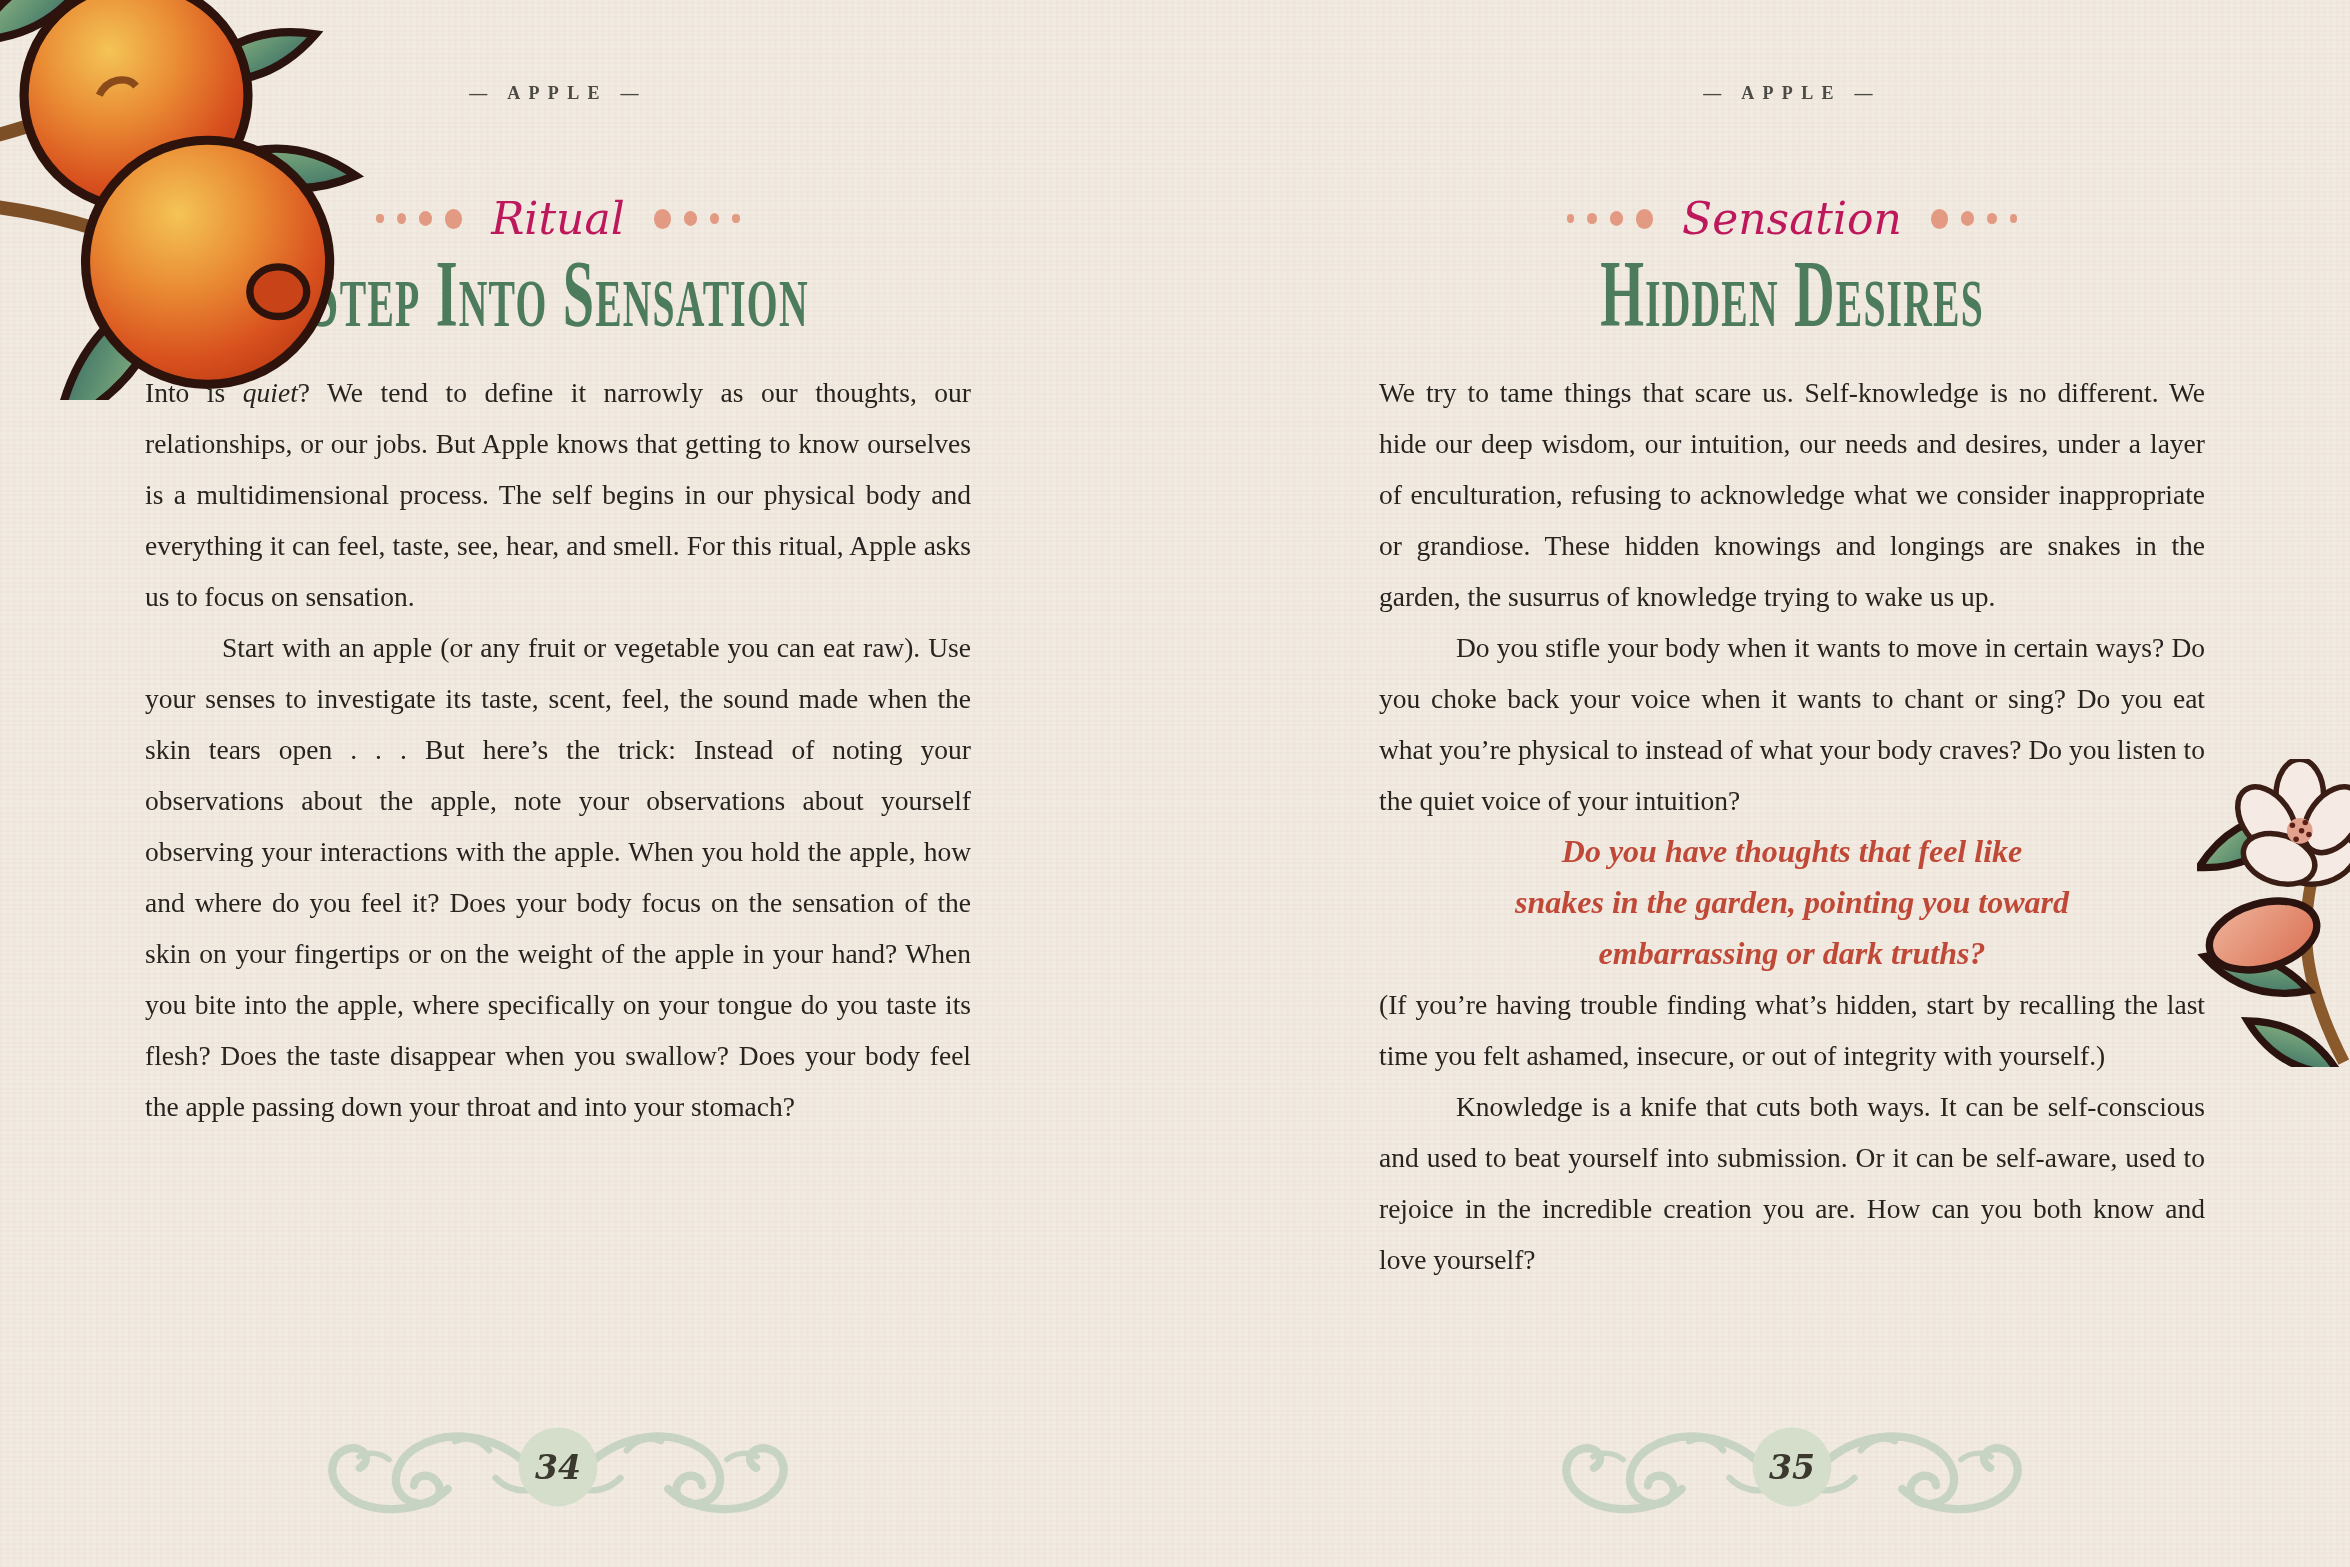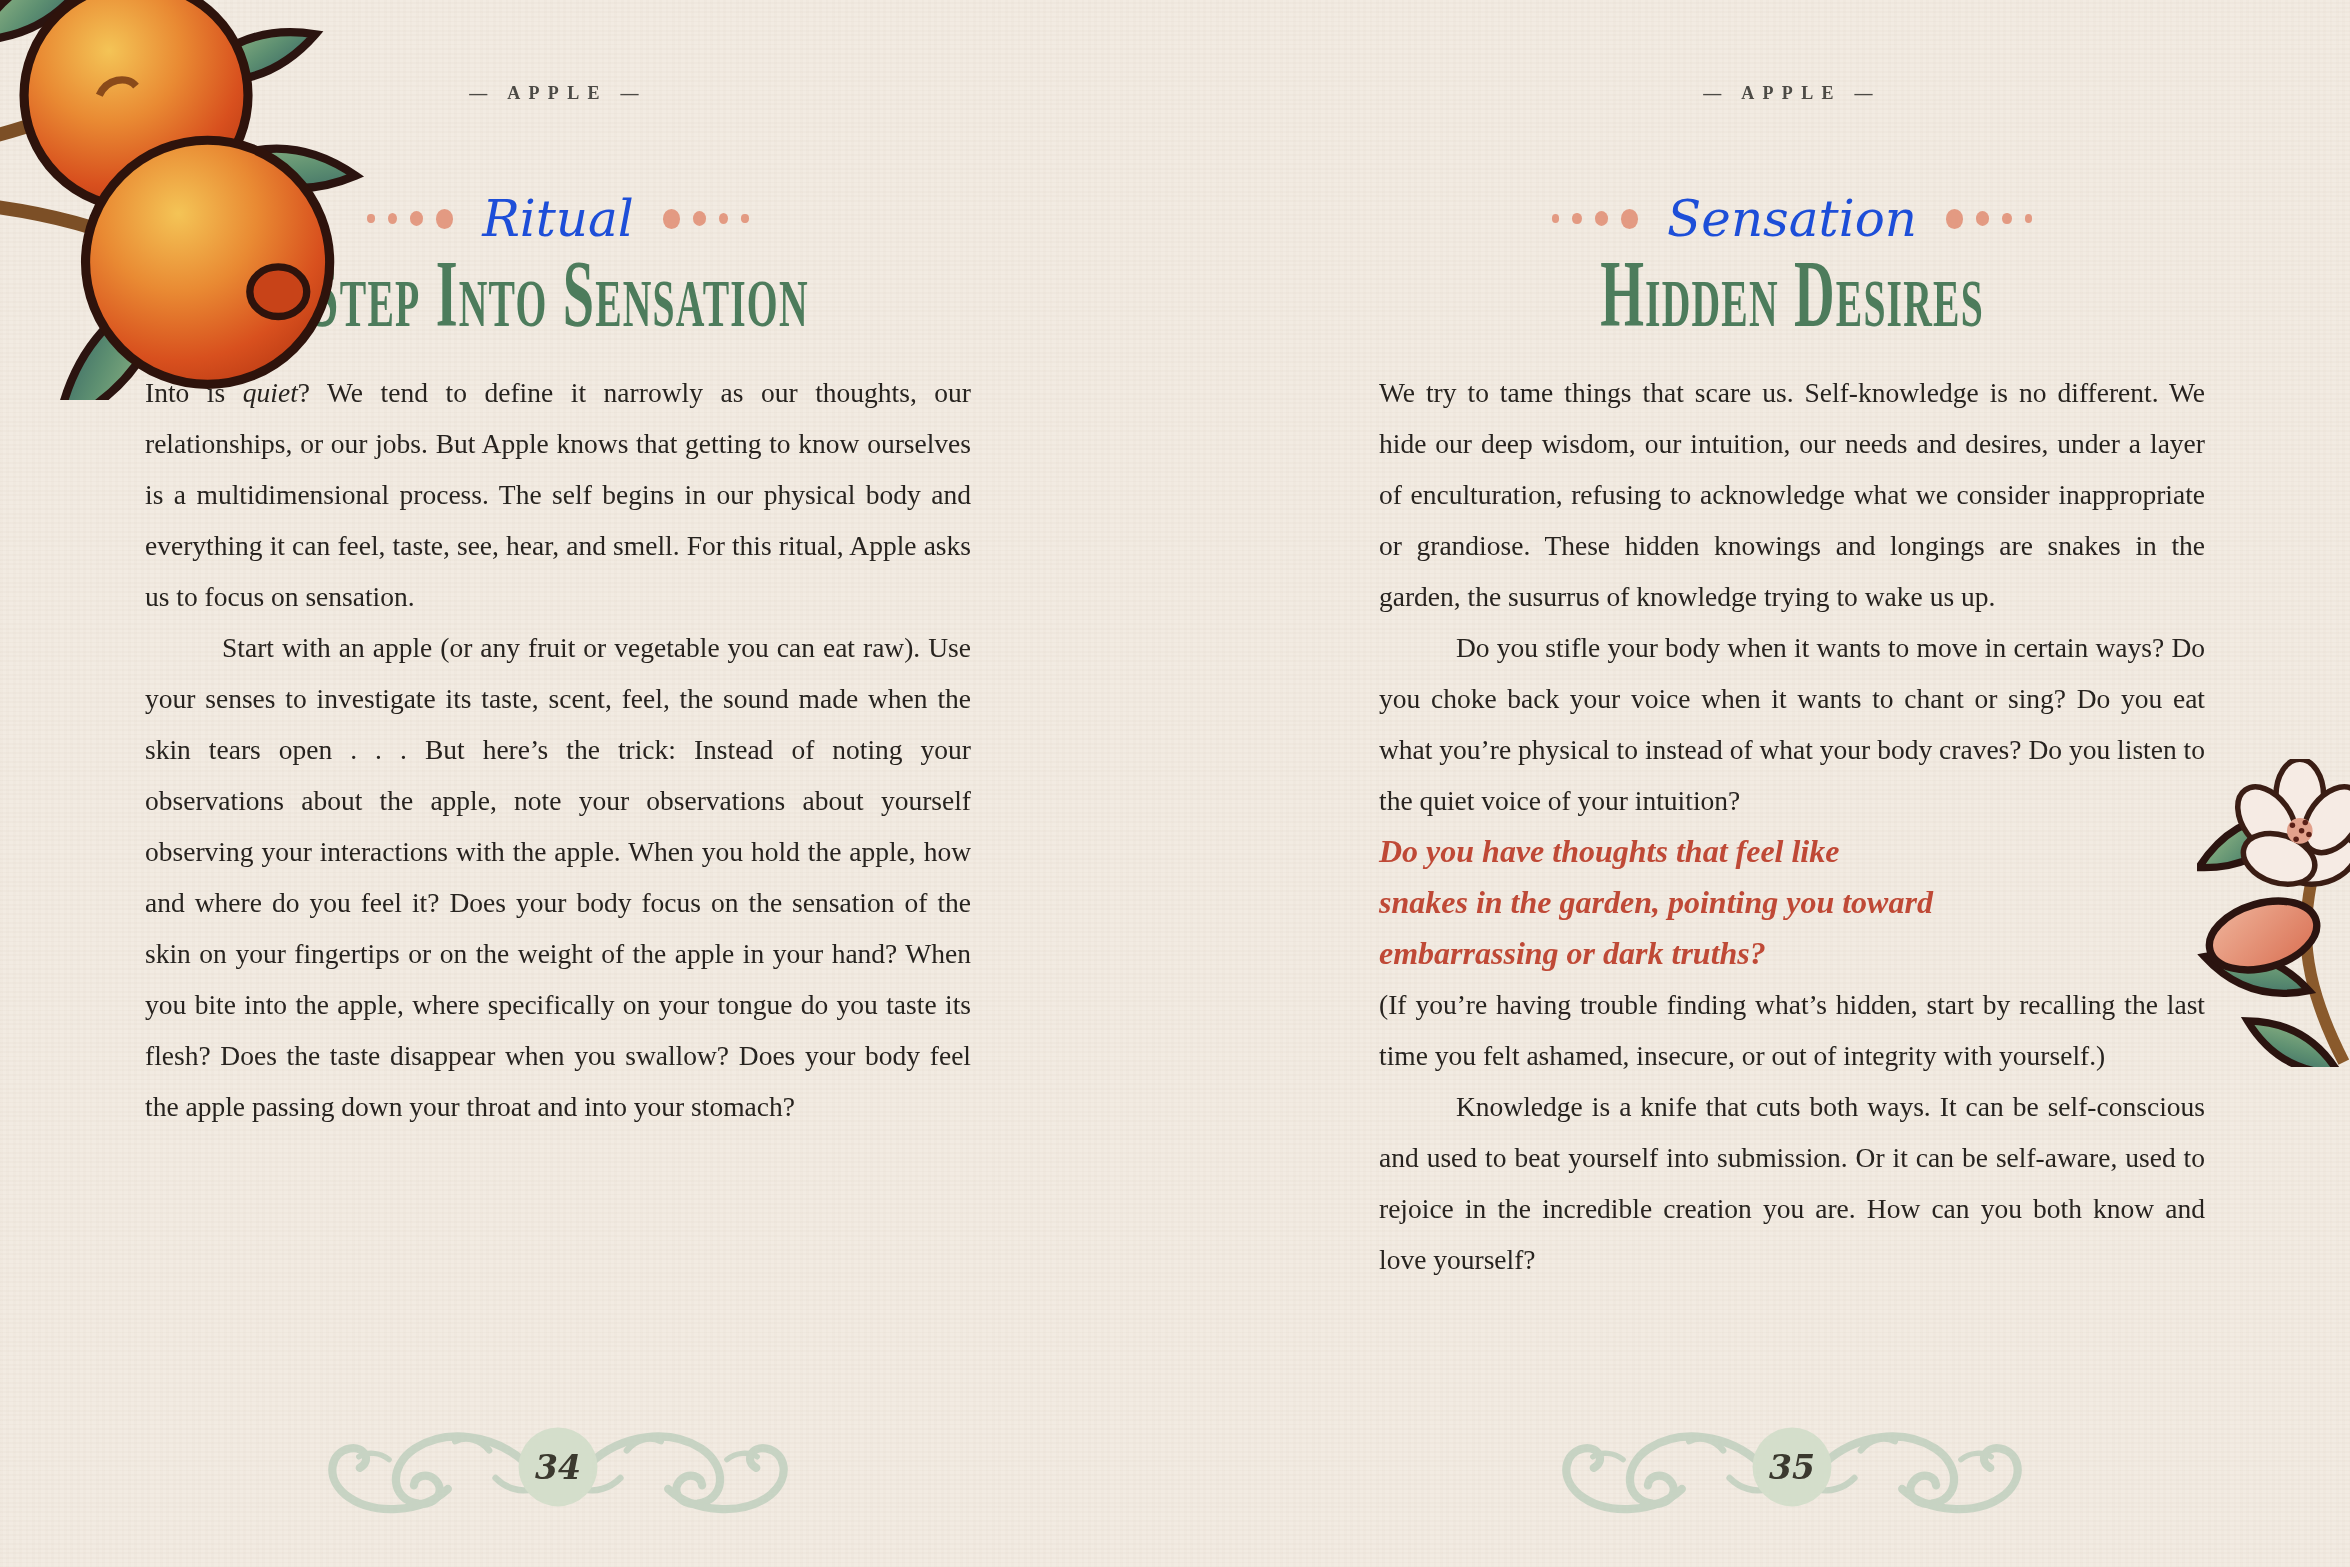--- a/index.html
+++ b/index.html
@@ -27,37 +27,37 @@
   }
   .eyebrow-row{
     position:absolute;top:188px;width:826px;height:61px;
     display:flex;align-items:center;justify-content:center;gap:13px;
   }
   .dot{border-radius:50%;background:#e39a82;flex:none;}
   .d1{width:7.3px;height:8.3px;}  .d2{width:9.2px;height:11px;}
   .d3{width:13px;height:14.7px;}.d4{width:17.4px;height:20px;}
   .eyebrow-text{
     font-family:"DejaVu Serif", serif;font-style:italic;
-    font-size:50px;color:#1d4ed8;margin:0 16px;
+    font-size:44px;color:#be185d;margin:0 16px;
   }
   .title{
     position:absolute;top:255px;width:826px;height:79px;line-height:79px;
     text-align:center;font-variant:small-caps;font-weight:bold;
     font-size:88px;color:#4d7c5c;white-space:nowrap;
     transform:scaleX(.64) scaleY(1.08);transform-origin:50% 50%;
     letter-spacing:1.8px;
   }
   .body{
     position:absolute;top:367px;width:826px;
     font-size:27.5px;line-height:51px;color:#27231f;text-align:justify;
   }
   .body p{margin:0;}
   .body p.indent{text-indent:77px;}
   .quote{
-    margin:27.5px 0 33px 0;text-align:left;font-style:italic;font-weight:600;
+    margin:27.5px 0 33px 0;text-align:center;font-style:italic;font-weight:600;
     font-size:32px;line-height:51px;color:#bf4936;white-space:pre-line;
     text-indent:0;
   }
   .footer{
     position:absolute;top:1421px;width:826px;
     display:flex;justify-content:center;
   }
   .pagenum{
     font-family:"DejaVu Serif", serif;font-style:italic;font-weight:bold;
     font-size:36px;fill:#3b392f;

